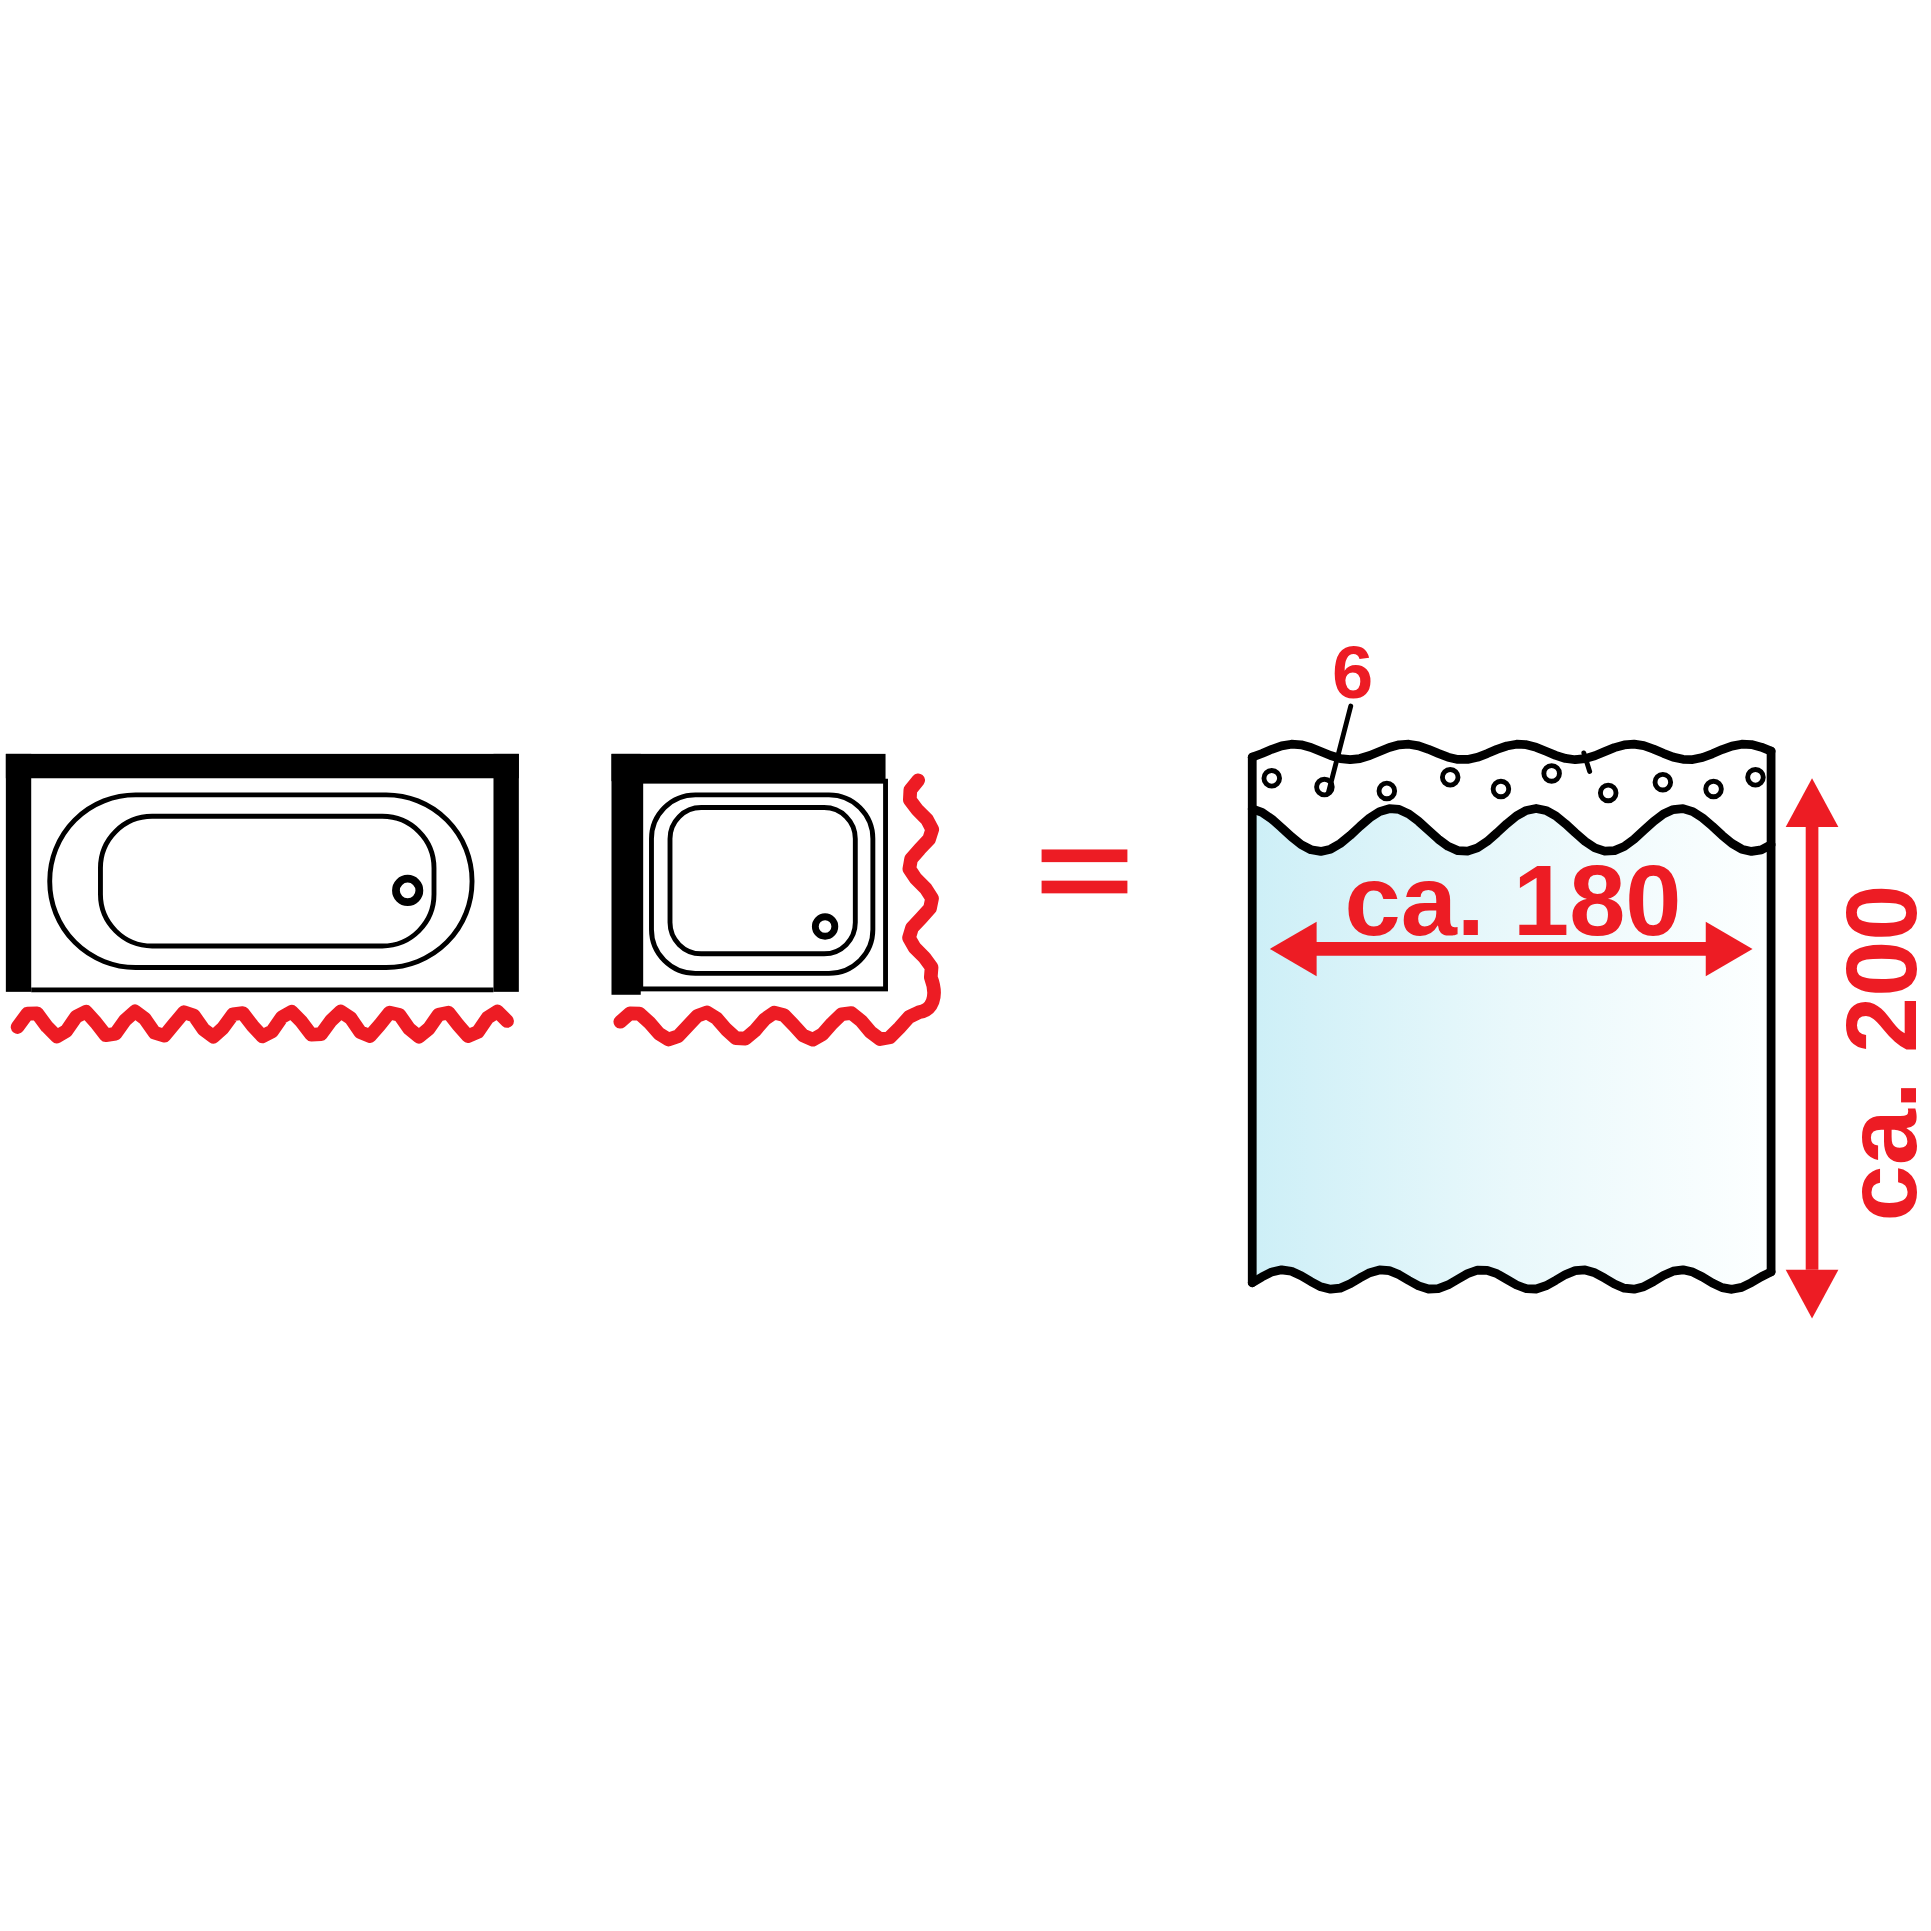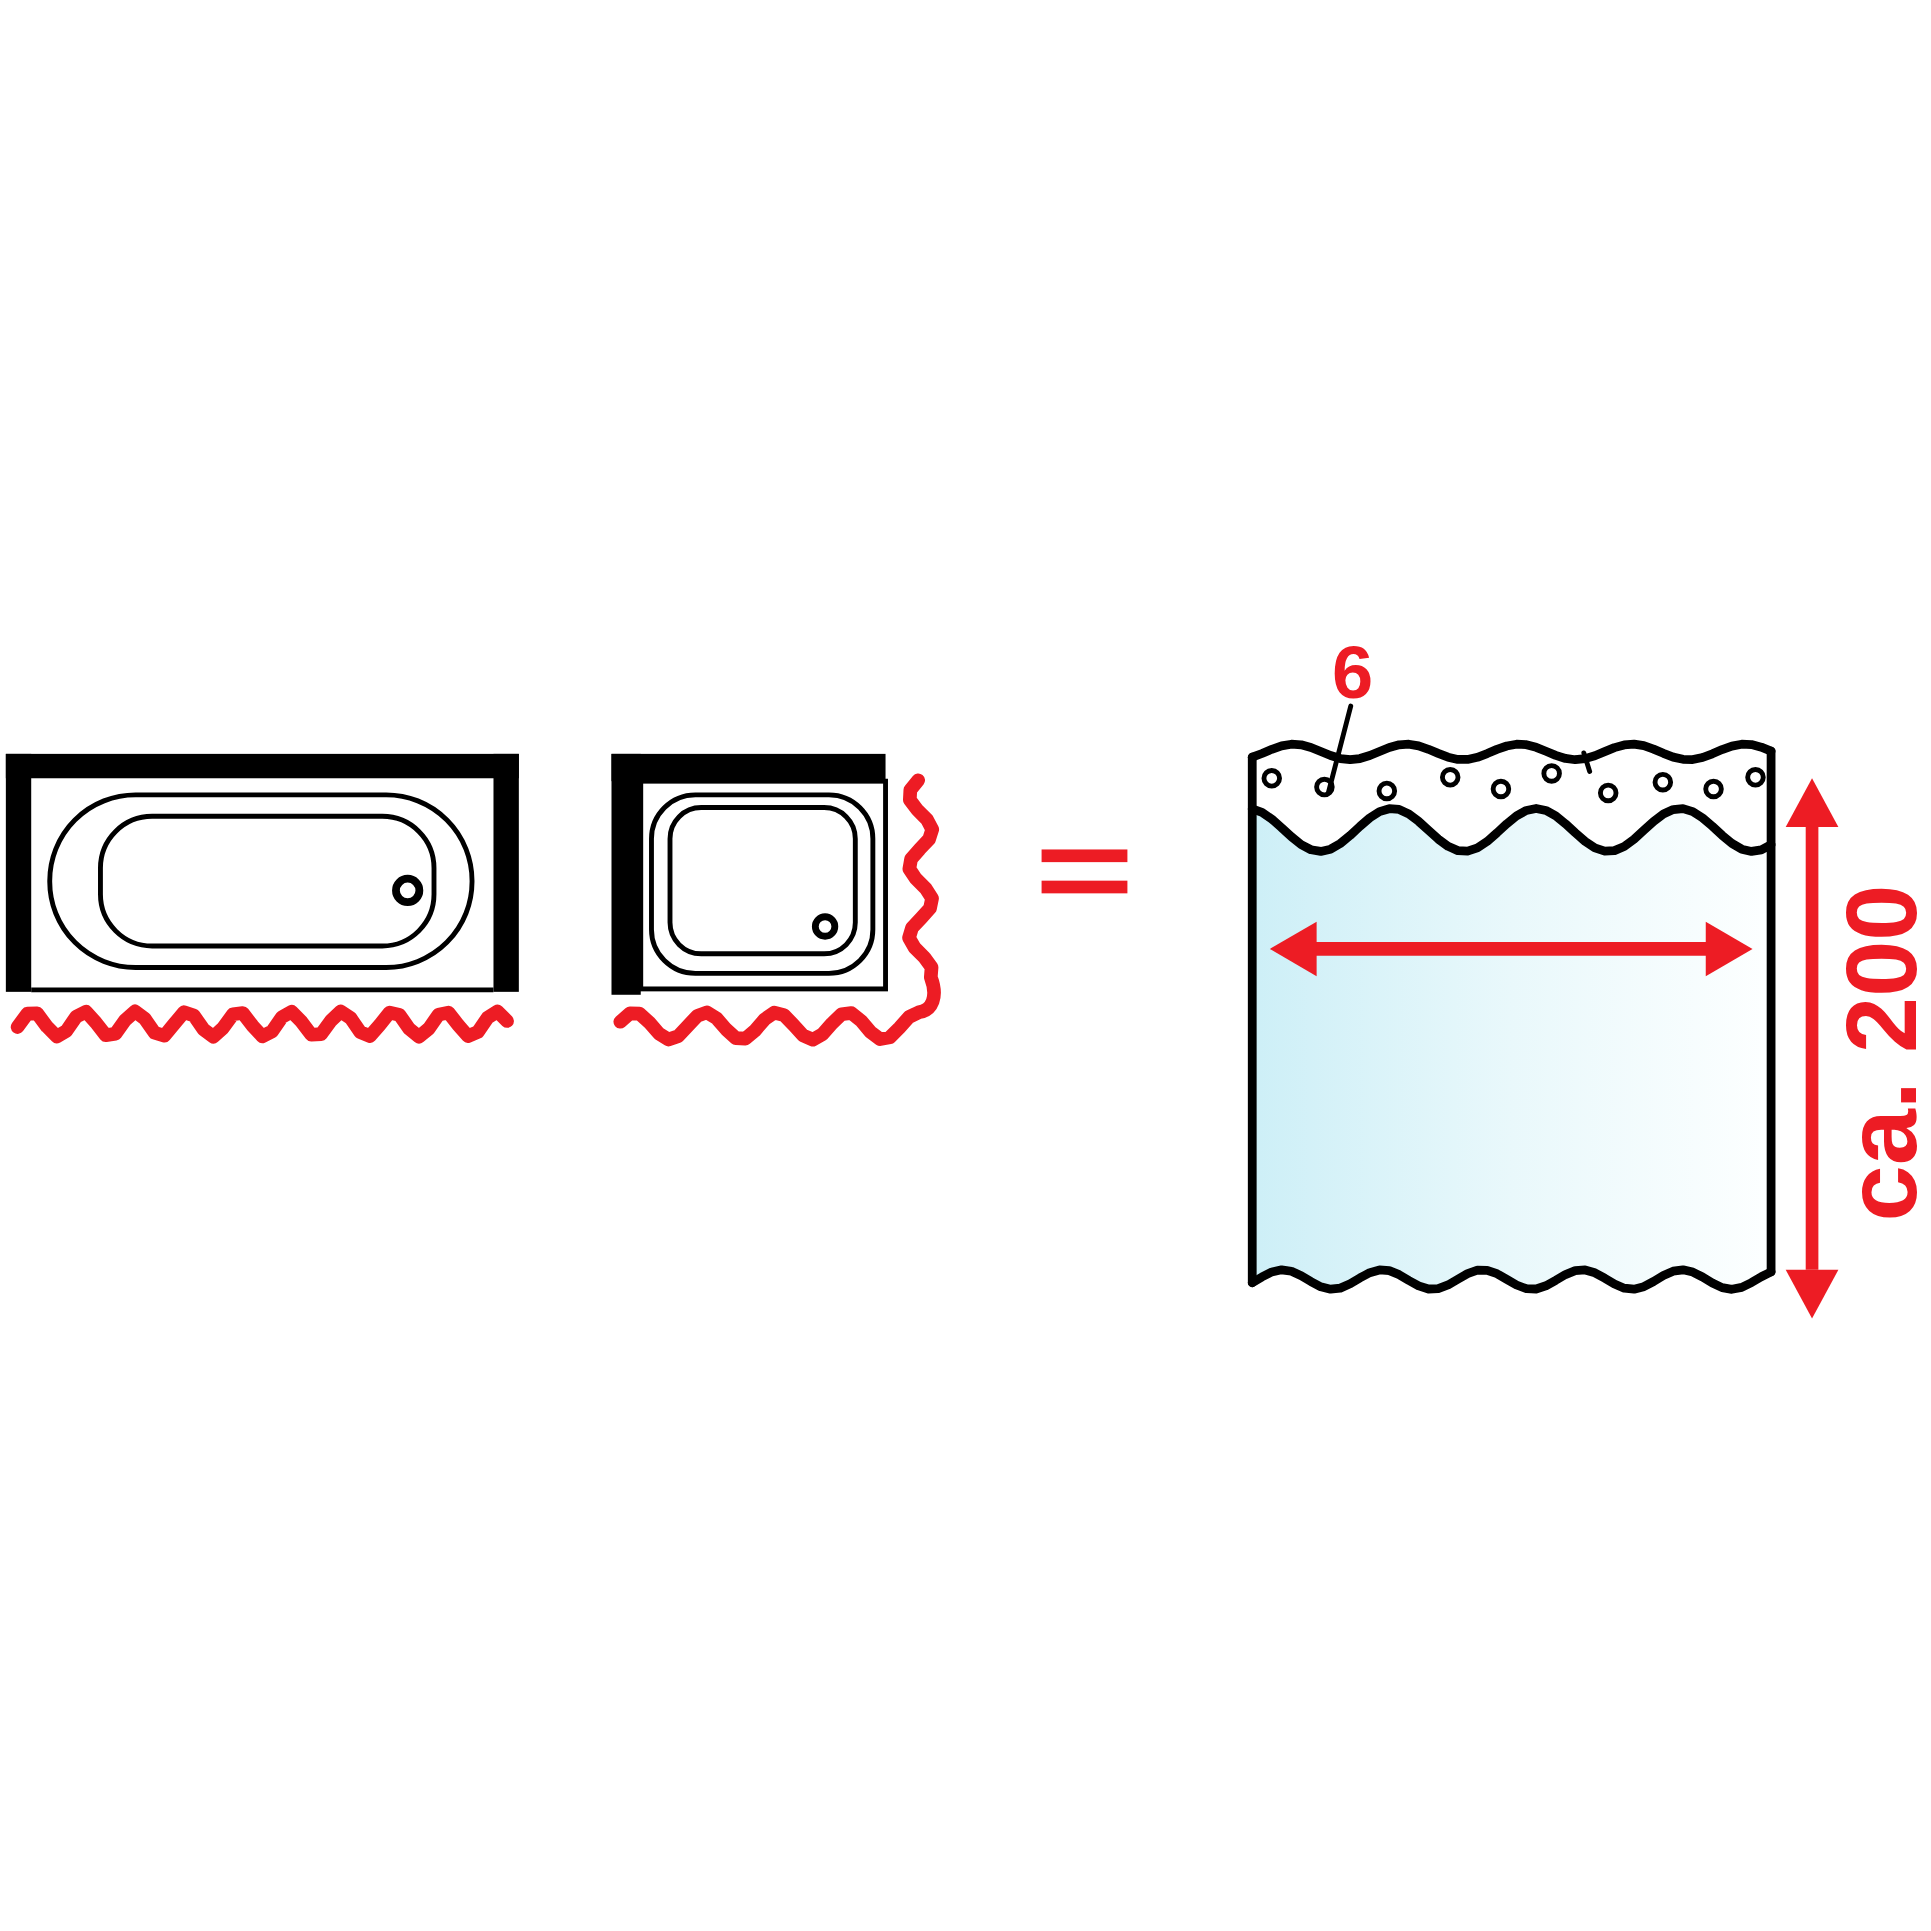--- a/index.html
+++ b/index.html
@@ -100,15 +100,16 @@
     </g>
 
     <g>
       <line class="redline" x1="1858" y1="846" x2="1858" y2="1302" stroke-width="13"></line>
       <polygon class="redfill" points="1858,798 1831,848 1885,848"></polygon>
       <polygon class="redfill" points="1858,1352 1831,1302 1885,1302"></polygon>
     </g>
   </svg>
 
   <div class="lbl" id="lbl-count">6</div>
+  <div class="lbl" id="lbl-width">ca. 180</div>
   <div class="lbl" id="lbl-height">ca. 200</div>
 </div>
 
 
 </body></html>

